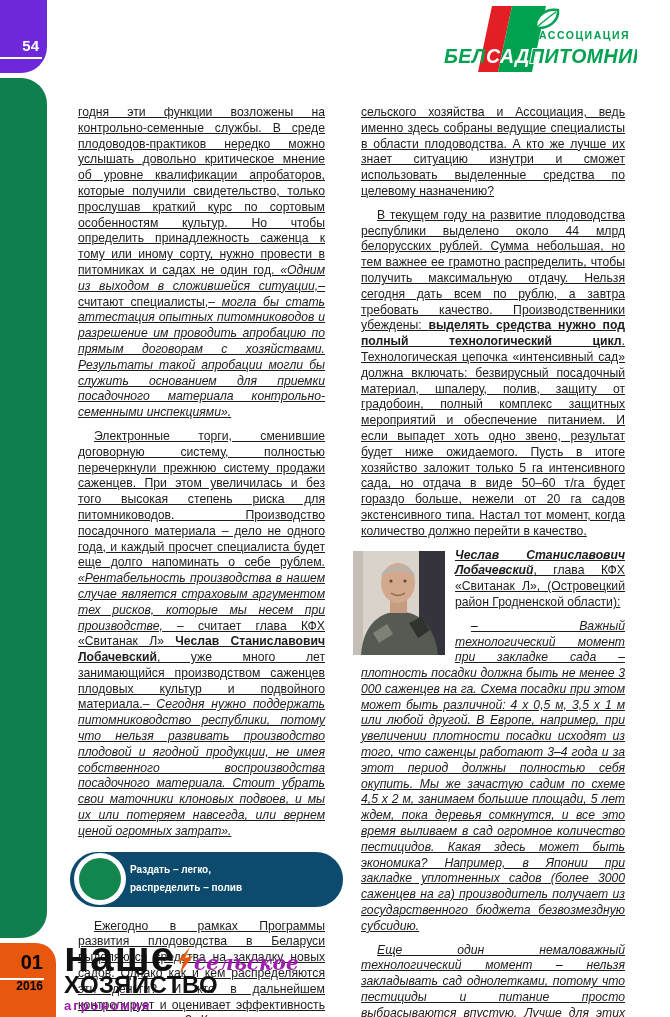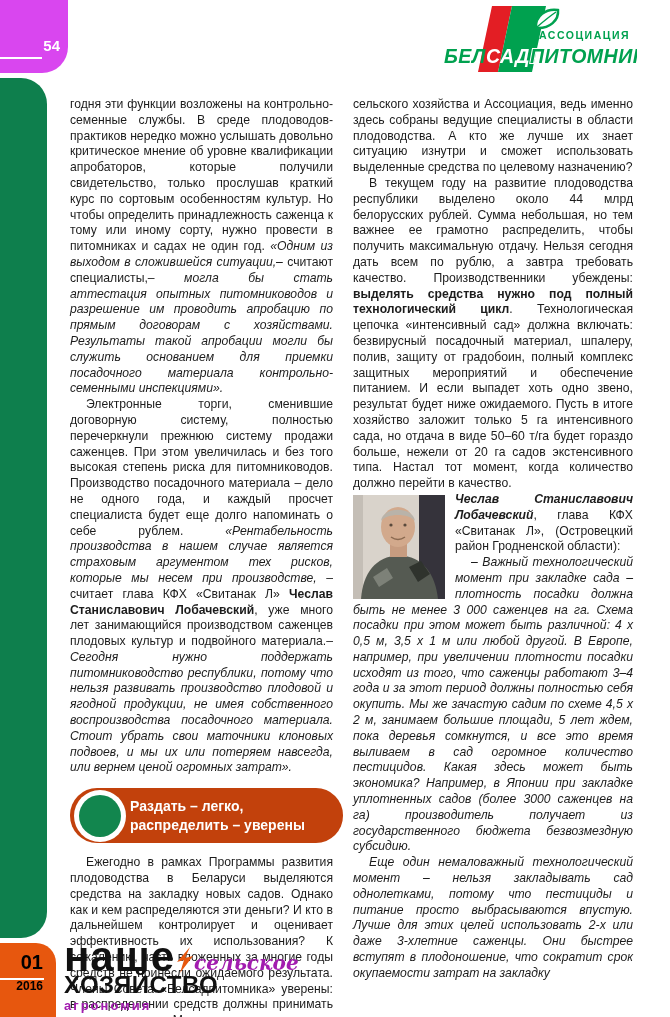--- a/index.html
+++ b/index.html
@@ -1,20 +1,20 @@
 <!DOCTYPE html>
 <html lang="ru"><head>
 <meta charset="utf-8">
 <style>
   html,body{margin:0;padding:0;background:#fff;}
   .page{position:relative;width:670px;height:1017px;background:#fff;overflow:hidden;
         font-family:"Liberation Sans","DejaVu Sans",sans-serif;color:#1c1c1c;}
 
   
-  .page-tab{position:absolute;left:0;top:0;width:68px;height:73px;background:#d946ef;
+  .page-tab{position:absolute;left:0;top:0;width:47px;height:73px;background:#6d28d9;
             border-bottom-right-radius:26px;}
   .tab-underline{position:absolute;left:0;top:57px;width:42px;height:2px;background:#fff;}
   .tab-num{position:absolute;right:8px;top:37px;color:#fff;font-weight:bold;font-size:15px;}
 
   .side-strip{position:absolute;left:0;top:78px;width:47px;height:860px;background:#0e7f4d;
               border-top-right-radius:26px;border-bottom-right-radius:26px;}
 
   .issue-tab{position:absolute;left:0;top:943px;width:56px;height:87px;background:#e7570e;
              border-top-right-radius:20px;color:#000000;}
   .issue-no{position:absolute;right:13px;top:8px;font-size:20px;font-weight:bold;}
@@ -22,29 +22,29 @@
   .issue-year{position:absolute;right:13px;top:36px;font-size:12px;font-weight:bold;}
 
   
   .brand{position:absolute;top:6px;right:33px;width:205px;height:66px;}
 
   
   .columns{position:absolute;left:70px;top:97px;width:563px;display:flex;gap:20px;
            font-size:12.2px;line-height:15.8px;text-align:justify;}
   .col-left{width:263px;}
   .col-right{width:280px;}
-  .para{margin:0;}
+  .para{margin:8px;text-decoration:underline;}
   .para.indent{text-indent:16px;}
   .i{font-style:italic;}
   .b{font-weight:bold;}
   .bi{font-weight:bold;font-style:italic;}
 
   
-  .callout{position:relative;margin:12px -10px 12px 0;background:#c2410c;border-radius:27px;
-           padding:9px 12px 9px 60px;color:#fff;font-weight:bold;font-size:14px;
+  .callout{position:relative;margin:12px -10px 12px 0;background:#0c4a6e;border-radius:27px;
+           padding:9px 12px 9px 60px;color:#fff;font-weight:bold;font-size:10px;
            line-height:18.5px;text-align:left;text-indent:0;}
   .bullet-ring{position:absolute;left:4px;top:50%;transform:translateY(-50%);
                width:52px;height:52px;background:#fff;border-radius:50%;}
   .bullet{position:absolute;left:9px;top:50%;transform:translateY(-50%);
           width:42px;height:42px;background:#12864e;border-radius:50%;}
 
   
   .photo{float:left;width:92px;height:104px;margin:3px 10px 2px 0;}
 
   
@@ -83,21 +83,21 @@
   <div class="columns">
 
     <div class="col col-left">
       <p class="para"><span>годня эти функции возложены на контрольно-семенные службы. В среде плодоводов-практиков нередко можно услышать довольно критическое мнение об уровне квалификации апробаторов, которые получили свидетельство, только прослушав краткий курс по сортовым особенностям культур. Но чтобы определить принадлежность саженца к тому или иному сорту, нужно провести в питомниках и садах не один год. </span><span class="i">«Одним из выходом в сложившейся ситуации,– </span><span>считают специалисты,– </span><span class="i">могла бы стать аттестация опытных питомниководов и разрешение им проводить апробацию по прямым договорам с хозяйствами. Результаты такой апробации могли бы служить основанием для приемки посадочного материала контрольно-семенными инспекциями».</span></p>
       <p class="para indent"><span>Электронные торги, сменившие договорную систему, полностью перечеркнули прежнюю систему продажи саженцев. При этом увеличилась и без того высокая степень риска для питомниководов. Производство посадочного материала – дело не одного года, и каждый просчет специалиста будет еще долго напоминать о себе рублем. </span><span class="i">«Рентабельность производства в нашем случае является страховым аргументом тех рисков, которые мы несем при производстве, </span><span>– считает глава КФХ «Свитанак Л» </span><span class="b">Чеслав Станиславович Лобачевский</span><span>, уже много лет занимающийся производством саженцев плодовых культур и подвойного материала.– </span><span class="i">Сегодня нужно поддержать питомниководство республики, потому что нельзя развивать производство плодовой и ягодной продукции, не имея собственного воспроизводства посадочного материала. Стоит убрать свои маточники клоновых подвоев, и мы их или потеряем навсегда, или вернем ценой огромных затрат».</span></p>
 
       <div class="callout">
         <div class="bullet-ring"></div>
         <div class="bullet"></div>
         <div>Раздать – легко,</div>
-        <div>распределить – уверены</div>
+        <div>распределить – полив</div>
       </div>
 
       <p class="para indent"><span>Ежегодно в рамках Программы развития плодоводства в Беларуси выделяются средства на закладку новых садов. Однако как и кем распределяются эти деньги? И кто в дальнейшем контролирует и оценивает эффективность их использования? К сожалению, часть вложенных за многие годы средств не принесли ожидаемого результата. Члены Совета «Белсадпитомника» уверены: в распределении средств должны принимать активное участие Министерство</span></p>
     </div>
 
     <div class="col col-right">
       <p class="para"><span>сельского хозяйства и Ассоциация, ведь именно здесь собраны ведущие специалисты в области плодоводства. А кто же лучше их знает ситуацию изнутри и сможет использовать выделенные средства по целевому назначению?</span></p>
       <p class="para indent"><span>В текущем году на развитие плодоводства республики выделено около 44 млрд белорусских рублей. Сумма небольшая, но тем важнее ее грамотно распределить, чтобы получить максимальную отдачу. Нельзя сегодня дать всем по рублю, а завтра требовать качество. Производственники убеждены: </span><span class="b">выделять средства нужно под полный технологический цикл</span><span>. Технологическая цепочка «интенсивный сад» должна включать: безвирусный посадочный материал, шпалеру, полив, защиту от градобоин, полный комплекс защитных мероприятий и обеспечение питанием. И если выпадет хоть одно звено, результат будет ниже ожидаемого. Пусть в итоге хозяйство заложит только 5 га интенсивного сада, но отдача в виде 50–60 т/га будет гораздо больше, нежели от 20 га садов экстенсивного типа. Настал тот момент, когда количество должно перейти в качество.</span></p>
 
       <div class="photo-block">

